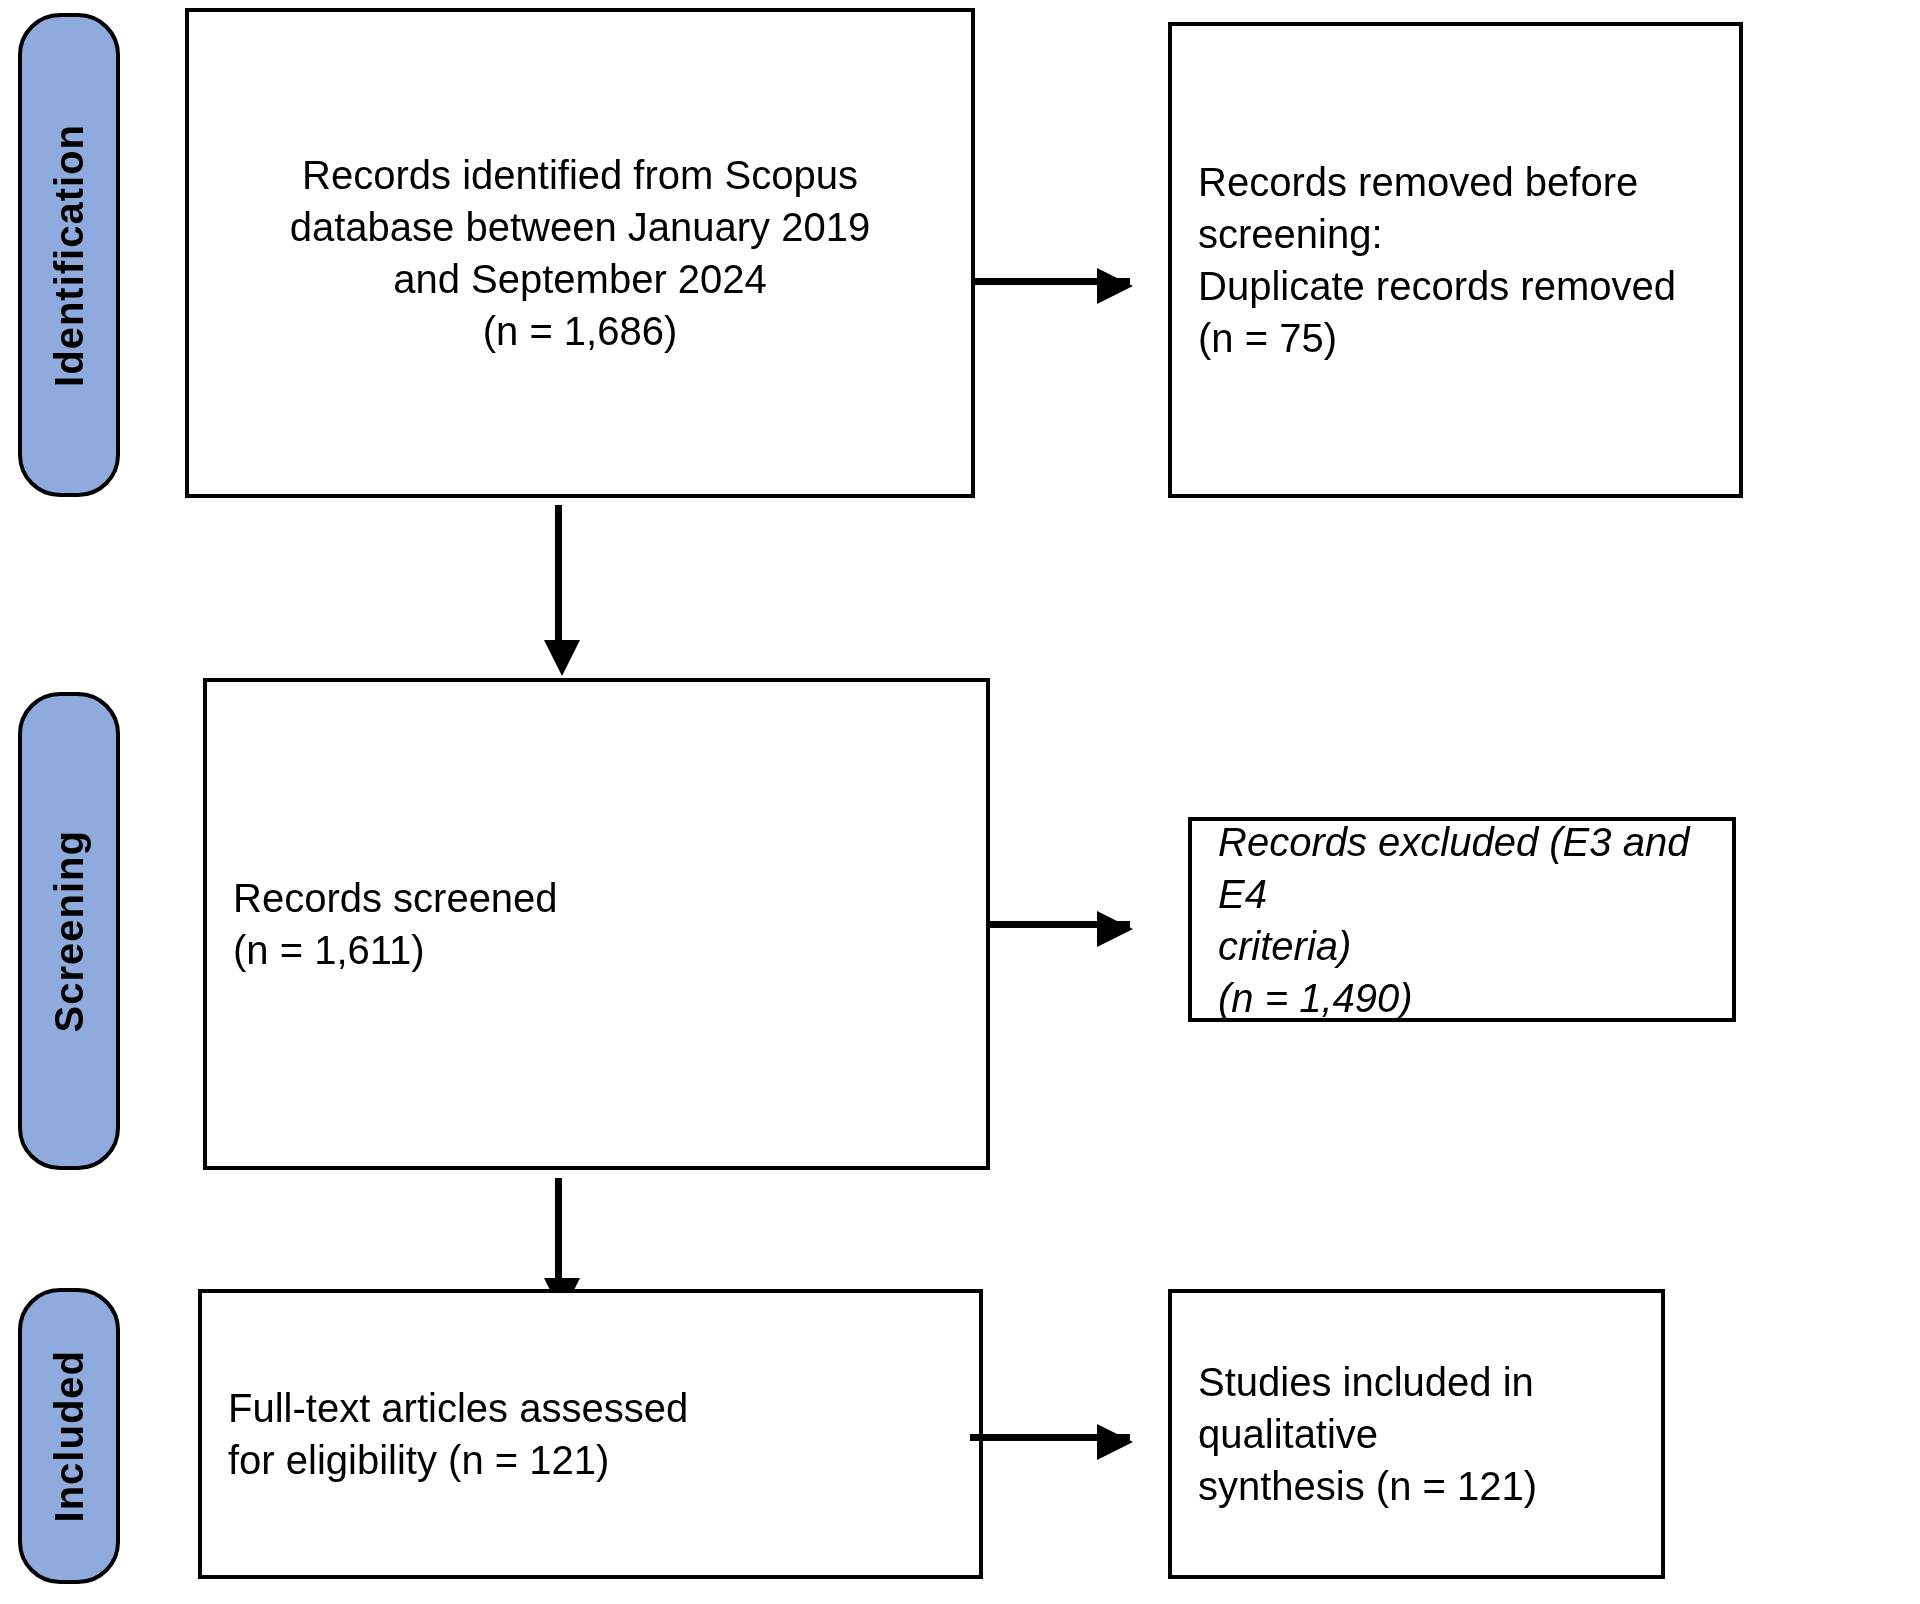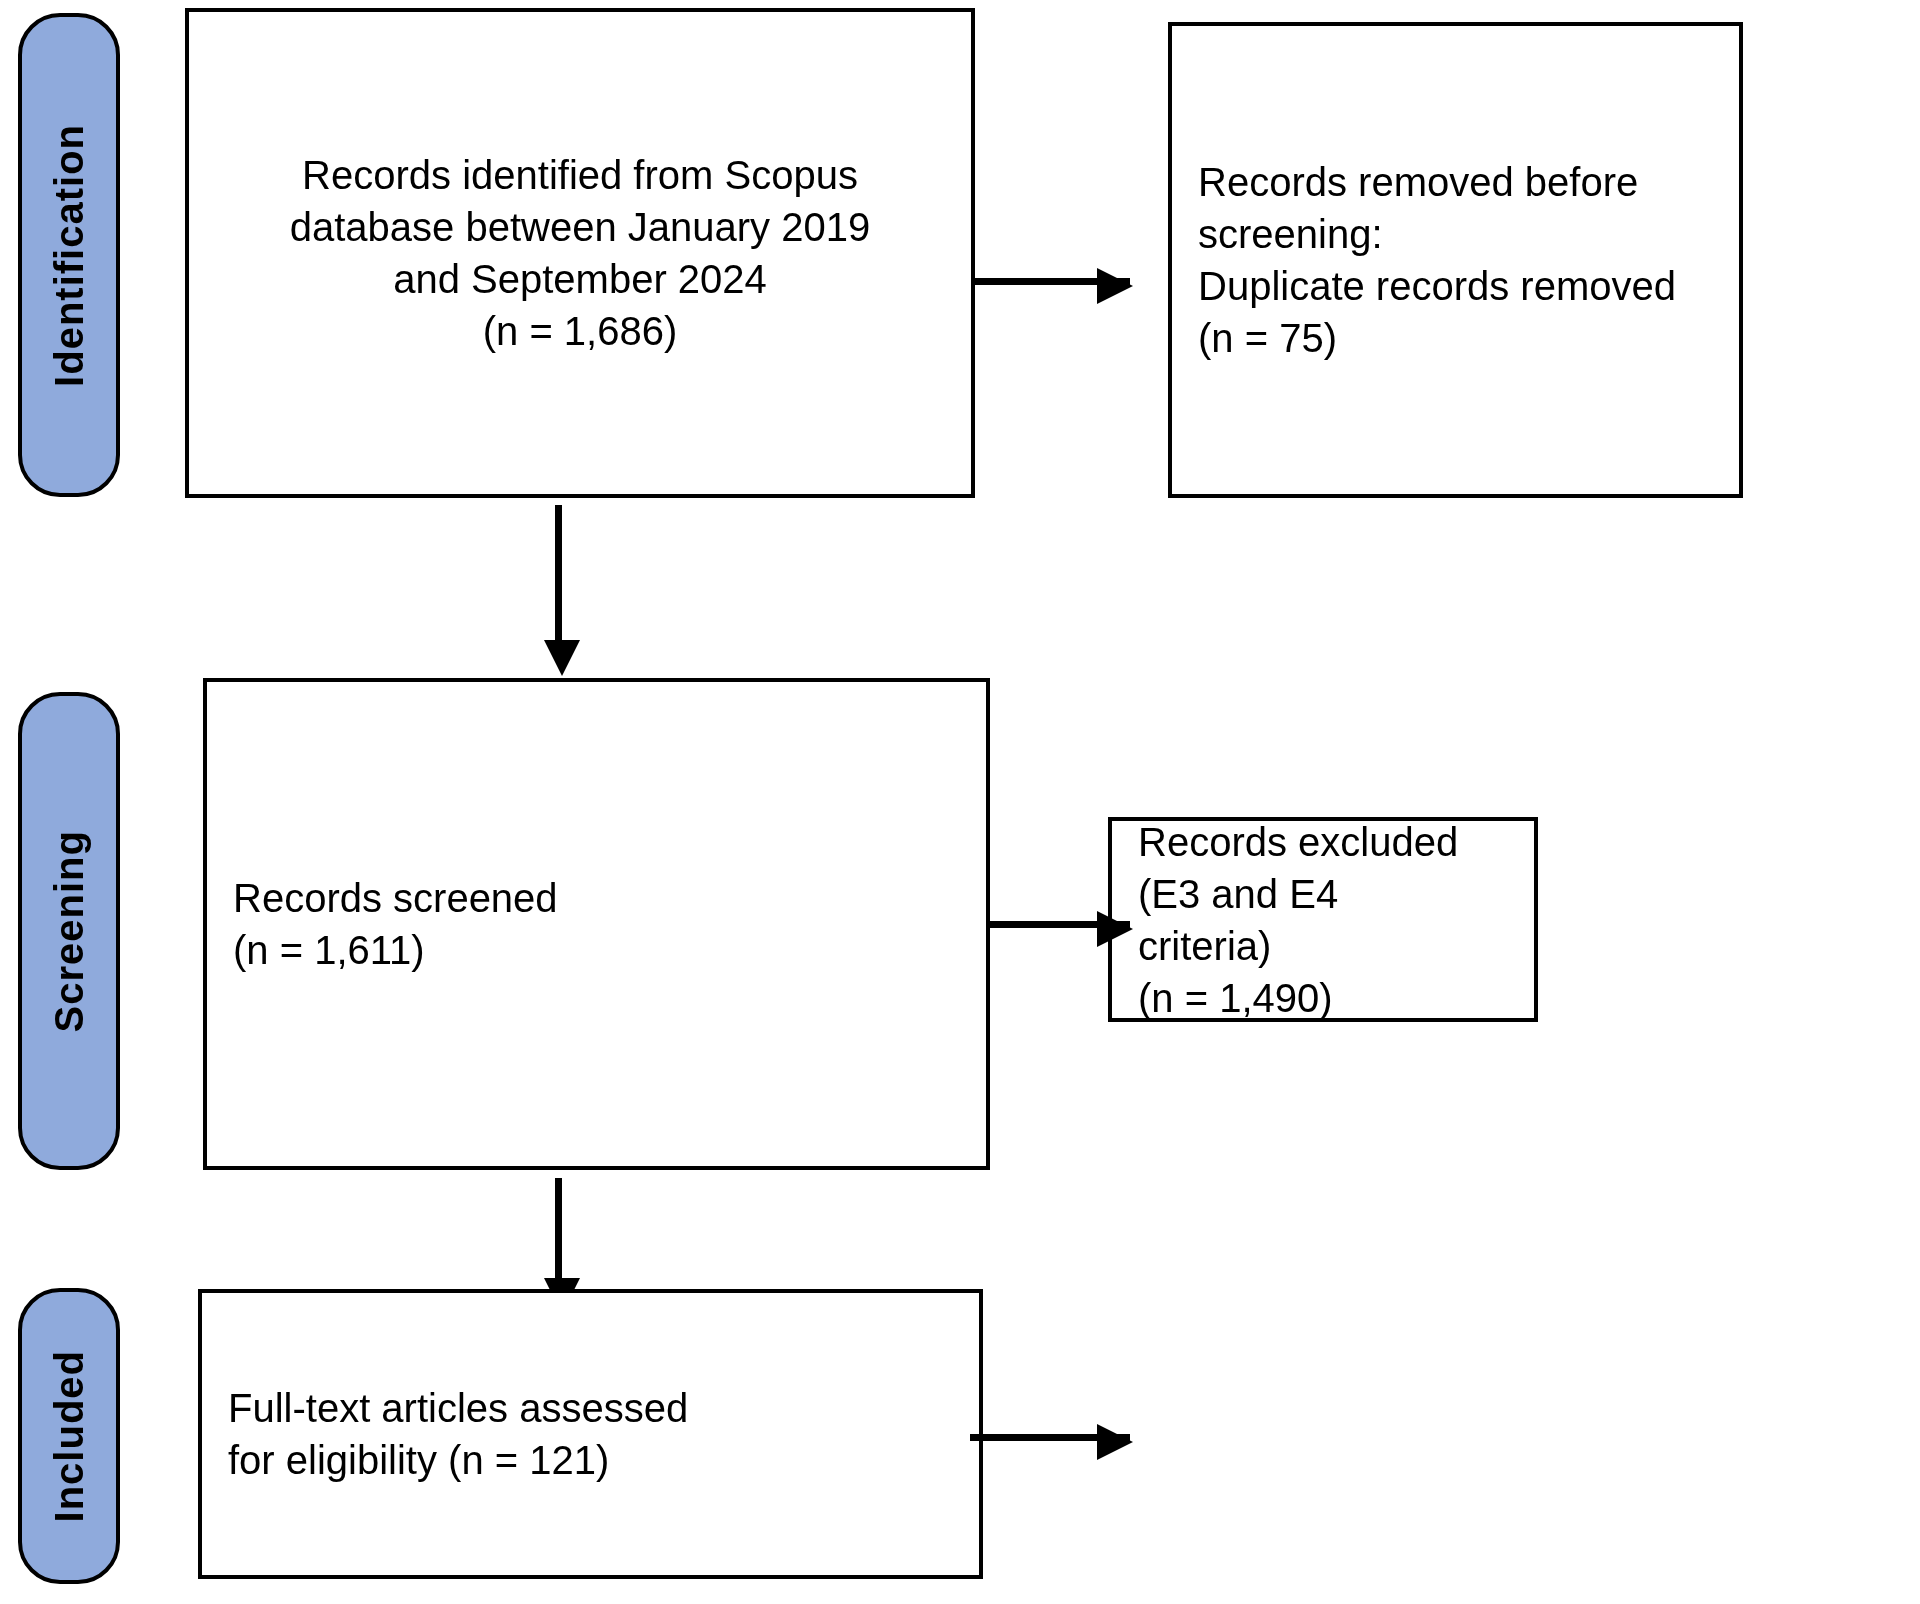--- a/index.html
+++ b/index.html
@@ -127,31 +127,35 @@
 
   <div class="arrow-h" style="left:975px; top:278px; width:155px;"></div>
 
   <div class="arrow-v" style="left:555px; top:505px; height:135px;"></div>
 
   <div class="flow-box align-left" style="left:203px; top:678px; width:787px; height:492px;">
     <div class="box-text">Records screened
 (n = 1,611)</div>
   </div>
 
-  <div class="flow-box align-left" style="left:1108px; top:817px; width:430px; height:205px;">
+  <div class="flow-box align-left" style="left:1188px; top:817px; width:548px; height:205px;font-style:italic;">
     <div class="box-text">Records excluded (E3 and E4
 criteria)
 (n = 1,490)</div>
   </div>
 
   <div class="arrow-h" style="left:990px; top:921px; width:140px;"></div>
 
   <div class="arrow-v" style="left:555px; top:1178px; height:100px;"></div>
 
   <div class="flow-box align-left" style="left:185px; top:1289px; width:785px; height:290px;margin-left:13px;">
     <div class="box-text">Full-text articles assessed
 for eligibility (n = 121)</div>
   </div>
 
+  <div class="flow-box align-left" style="left:1168px; top:1289px; width:497px; height:290px;">
+    <div class="box-text">Studies included in qualitative
+synthesis (n = 121)</div>
+  </div>
 
   <div class="arrow-h" style="left:970px; top:1434px; width:160px;"></div>
 
 </div>
 
 </body></html>

